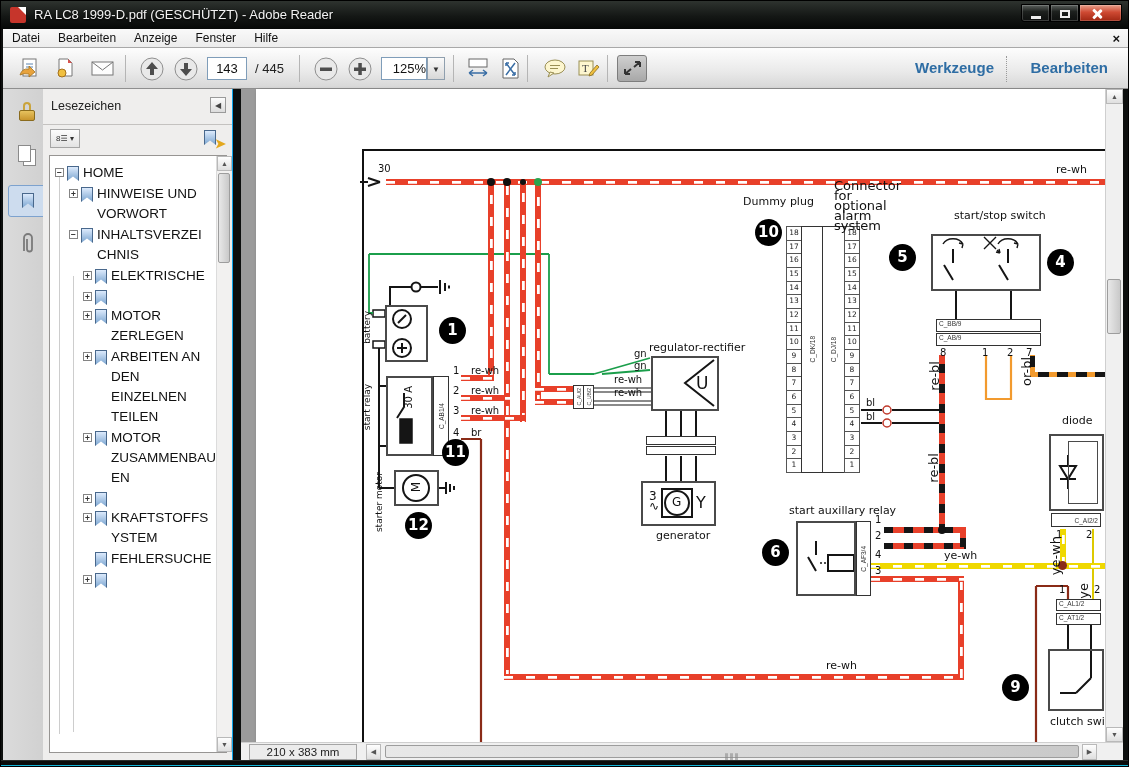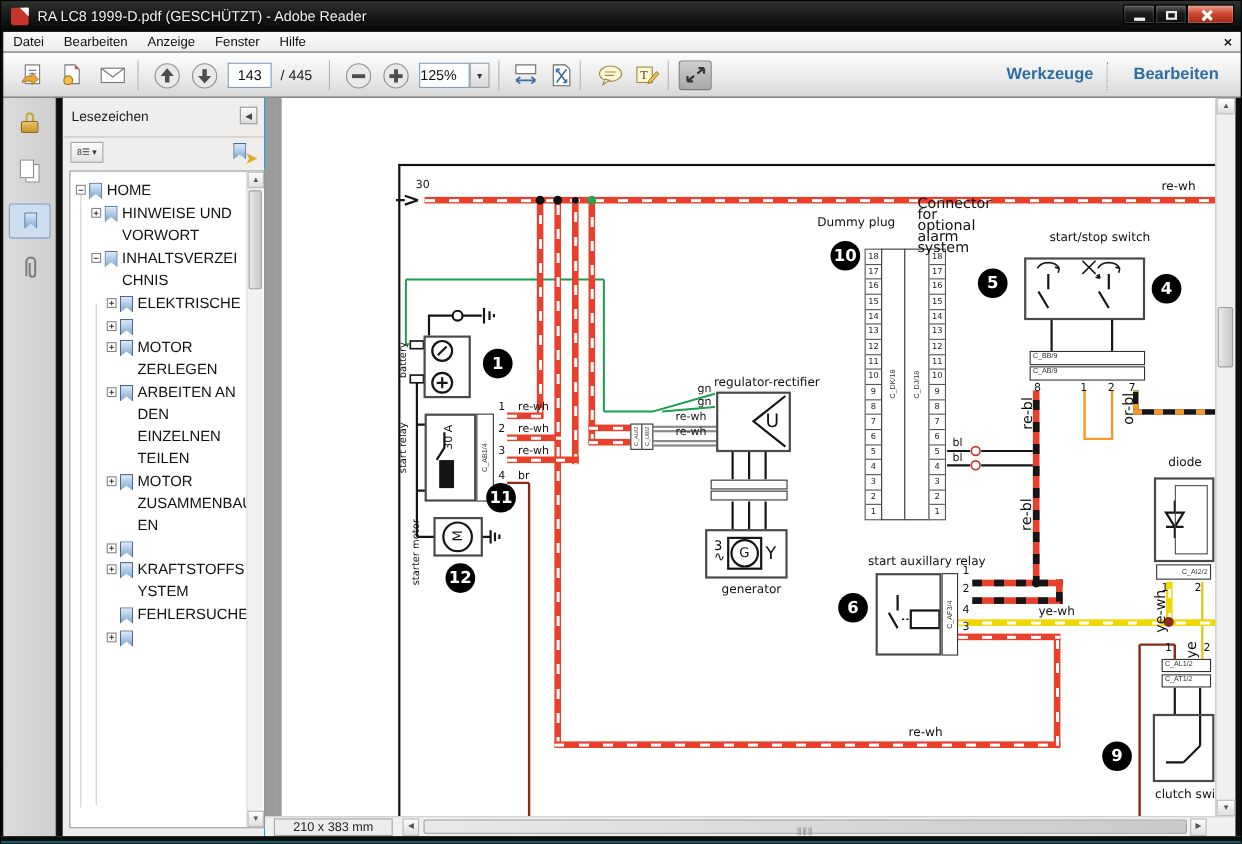--- a/index.html
+++ b/index.html
@@ -22,36 +22,36 @@
   #menubar{position:absolute;left:2px;top:28px;width:1125px;height:19px;background:linear-gradient(#f9f9f9,#ececec);border-bottom:1px solid #a8a8a8;display:flex;align-items:center;}
   .menu-item{padding:0 9px;font-size:12px;color:#111;height:19px;line-height:19px;}
   #menu-close{position:absolute;right:8px;top:0;font-size:13px;font-weight:bold;color:#111;line-height:19px;}
   
   #toolbar{position:absolute;left:2px;top:47px;width:1125px;height:41px;background:linear-gradient(#fdfdfd,#e9e9e9 60%,#d7d7d7);border-bottom:1px solid #8f8f8f;}
   .tbtn{position:absolute;top:7px;width:30px;height:27px;border-radius:3px;}
   .tbtn svg{position:absolute;left:3px;top:2px;}
   .tsep{position:absolute;top:7px;width:1px;height:27px;background:#b5b5b5;}
   .pagebox{position:absolute;left:204px;top:9px;width:40px;height:23px;background:#fff;border:1px solid #7f9db9;font-size:13px;text-align:center;line-height:21px;color:#111;}
   .pagetotal{position:absolute;left:252px;top:13px;font-size:13px;color:#222;}
-  .zoombox{position:absolute;left:378px;top:9px;width:46px;height:23px;background:#fff;border:1px solid #7f9db9;font-size:13px;text-align:left;line-height:21px;color:#111;}
+  .zoombox{position:absolute;left:378px;top:9px;width:46px;height:23px;background:#fff;border:1px solid #7f9db9;font-size:13px;text-align:right;line-height:21px;color:#111;}
   .zoomdd{position:absolute;left:424px;top:9px;width:18px;height:23px;background:linear-gradient(#fafafa,#d8d8d8);border:1px solid #8f9fae;font-size:8px;text-align:center;line-height:23px;color:#333;}
   .tb-link{position:absolute;top:11px;font-size:15px;font-weight:bold;color:#2e6da4;text-align:right;}
   .tb-dotsep{position:absolute;top:8px;width:1px;height:26px;border-left:1px dotted #9a9a9a;}
   
   #navstrip{position:absolute;left:2px;top:88px;width:48px;height:671px;background:linear-gradient(90deg,#dbdbdb,#cfcfcf);border-right:1px solid #9a9a9a;}
   .navbtn{position:absolute;left:5px;width:38px;height:32px;border-radius:3px;}
   .navbtn.sel{background:#cddcee;border:1px solid #7da2ce;}
   .lockbody{position:absolute;left:11px;top:13px;width:16px;height:11px;background:linear-gradient(#e7c25f,#c8952d);border:1px solid #8a6b1d;border-radius:2px;}
   .lockshackle{position:absolute;left:15px;top:5px;width:8px;height:9px;border:2.5px solid #caa43c;border-bottom:none;border-radius:5px 5px 0 0;}
   .pg1{position:absolute;left:10px;top:6px;width:13px;height:17px;background:#fff;border:1px solid #8a8a8a;}
   .pg2{position:absolute;left:15px;top:10px;width:13px;height:17px;background:#fff;border:1px solid #8a8a8a;}
   .ribbon{display:inline-block;width:12px;height:15px;background:linear-gradient(#dceafc,#7fa8d2);border:1px solid #49688c;clip-path:polygon(0 0,100% 0,100% 100%,50% 70%,0 100%);}
   .navbtn .ribbon{position:absolute;left:13px;top:7px;}
   
-  #bmpanel{position:absolute;left:56px;top:88px;width:190px;height:671px;background:#efeeed;border-right:7px solid #0ea5e9;}
+  #bmpanel{position:absolute;left:42px;top:88px;width:190px;height:671px;background:#efeeed;border-right:1px solid #0ea5e9;}
   #bmheader{position:absolute;left:0;top:0;width:100%;height:36px;border-bottom:1px solid #c4c2c0;}
   #bmtitle{position:absolute;left:8px;top:10px;font-size:12.5px;color:#222;}
   #bmcollapse{position:absolute;right:6px;top:8px;width:16px;height:16px;background:linear-gradient(#fcfcfc,#dcdcdc);border:1px solid #9a9a9a;font-size:8px;text-align:center;line-height:15px;color:#444;}
   #bmtoolrow{position:absolute;left:0;top:36px;width:100%;height:28px;}
   #bmopts{position:absolute;left:7px;top:4px;width:30px;height:19px;border:1px solid #a5a5a5;background:linear-gradient(#fcfcfc,#e3e3e3);font-size:8px;color:#333;text-align:center;line-height:17px;}
   #bmjump{position:absolute;right:8px;top:3px;width:20px;height:20px;}
   #bmjump .ribbon{position:absolute;left:0;top:2px;}
   #bmjump .arr{position:absolute;right:-2px;top:8px;color:#e3a81f;font-size:13px;font-weight:bold;}
   #bmtree{position:absolute;left:6px;top:66px;width:178px;height:598px;background:#fff;border:1px solid #979593;overflow:hidden;padding:6px 0 0 2px;}
   .guide{position:absolute;background:#cdcdcd;width:1px;}

